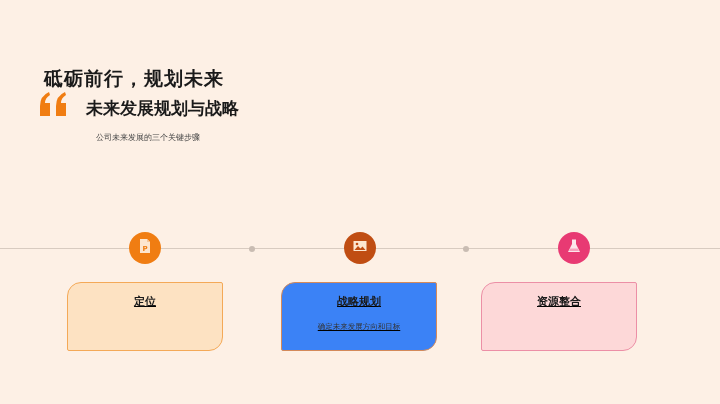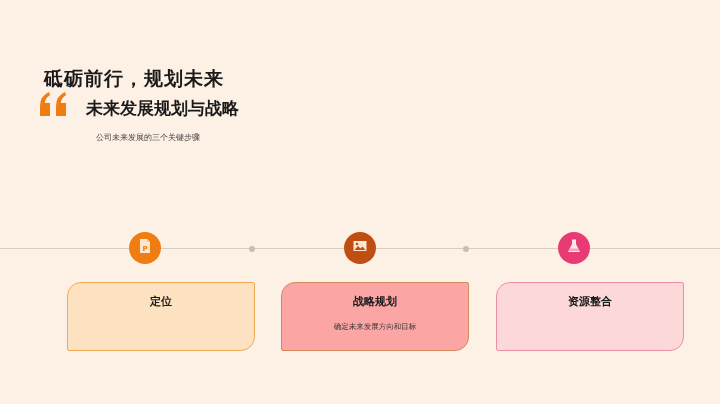--- a/index.html
+++ b/index.html
@@ -34,24 +34,25 @@
   .timeline-dot {
     position: absolute; top: 245.5px; width: 6px; height: 6px;
     border-radius: 50%; background: #c9bcb2;
   }
   .node {
     position: absolute; top: 232px; width: 32px; height: 32px;
     border-radius: 50%; display: flex; align-items: center; justify-content: center;
   }
   .node svg { width: 16px; height: 16px; }
   .card {
-    position: absolute; top: 282px; width: 188px; height: 69px;
+    position: absolute; top: 282px; width: 156px; height: 69px;
     box-sizing: border-box; border: 1px solid;
     border-radius: 14px 2px 14px 2px;
     text-align: center;
+    text-decoration: underline;
   }
   .card-title {
     margin-top: 11px; font-size: 11px; font-weight: bold; color: #1a1a1a;
   }
   .card-desc {
     margin: 11px auto 0; width: 118px;
     font-size: 7.5px; line-height: 13px; color: #333;
   }
 </style>
 </head>
@@ -87,28 +88,28 @@
 
 <div class="node" style="left:344px; background:#c04d12;">
   <span>
     <svg viewBox="0 0 16 16">
       <rect x="1.5" y="3" width="13" height="10" fill="#fde6cf"></rect>
       <circle cx="5" cy="6" r="1.3" fill="#c04d12"></circle>
       <path d="M2.5 12 L6 8 L8.5 10.5 L10.5 8.5 L13.5 12 Z" fill="#c04d12"></path>
     </svg>
   </span>
 </div>
-<div class="card" style="left:281px; background:#fca5a5; border-color:#d48a5a;">
+<div class="card" style="left:281px; background:#3b82f6; border-color:#d48a5a;">
   <div class="card-title">战略规划</div>
   <div class="card-desc">确定未来发展方向和目标</div>
 </div>
 
 <div class="node" style="left:558px; background:#e83a73;">
   <span>
     <svg viewBox="0 0 16 16">
       <path d="M6 1.5 H10 V6 L14 14 H2 L6 6 Z" fill="#fde6ec"></path>
       <path d="M4.2 10.5 H11.8 L13 13 H3 Z" fill="#f7a3bd"></path>
     </svg>
   </span>
 </div>
-<div class="card" style="left:496px; background:#fdd8d8; border-color:#ec8fa6;">
+<div class="card" style="left:481px; background:#fdd8d8; border-color:#ec8fa6;">
   <div class="card-title">资源整合</div>
 </div>
 
 </body></html>

